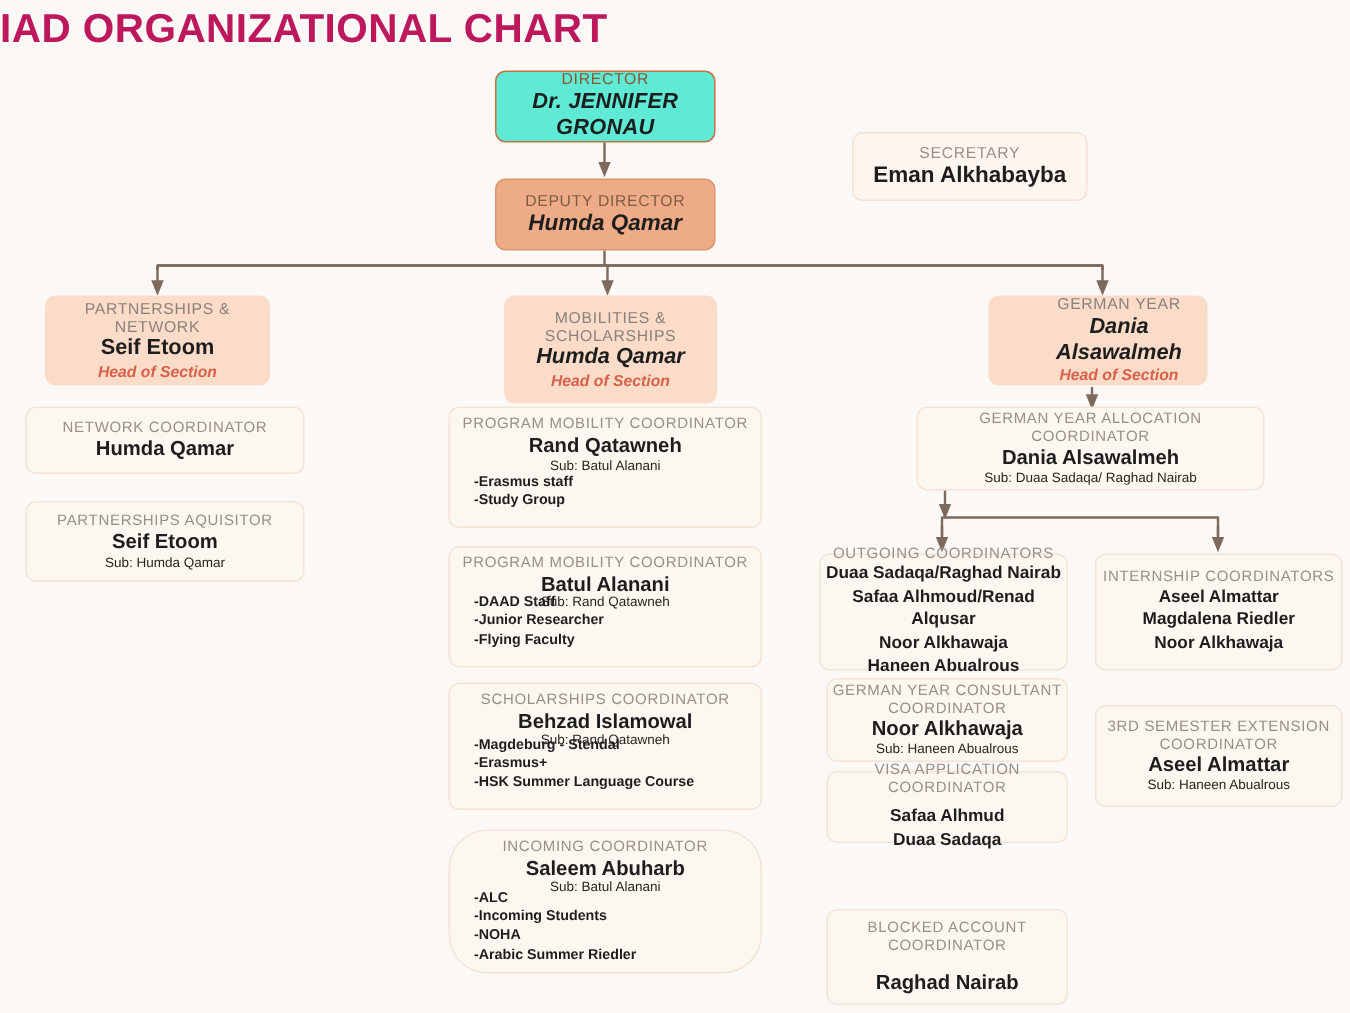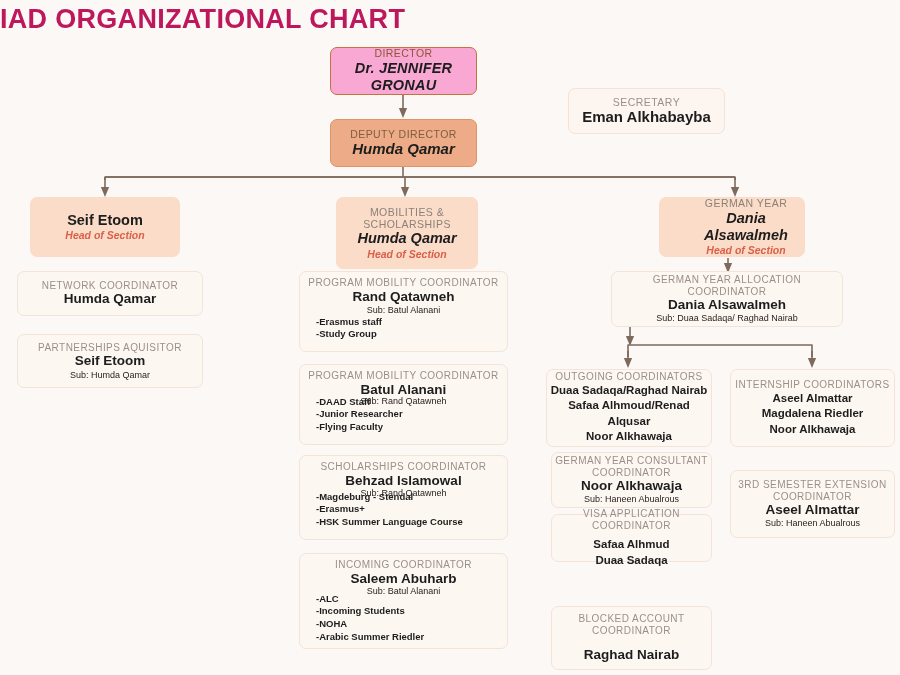--- a/index.html
+++ b/index.html
@@ -15,21 +15,21 @@
   .box{position:absolute;box-sizing:border-box;border-radius:7px;
        display:flex;flex-direction:column;align-items:center;justify-content:center;
        text-align:center;}
   .role{color:#9a8f88;letter-spacing:.45px;line-height:1.18;}
   .person{color:#1d1d1d;font-weight:bold;line-height:1.2;}
   .sub{color:#2a2420;line-height:1.2;}
   .hos{color:#d9604a;font-style:italic;font-weight:bold;line-height:1.2;}
   .bullets{align-self:stretch;text-align:left;color:#1d1d1d;line-height:1.33;}
 
   
-  .director{background:#f9a8d4;border:1px solid #c4723f;}
+  .director{background:#5eead4;border:1px solid #c4723f;}
   .director .role{color:#8d5630;font-size:10.5px;}
   .director .person{font-style:italic;font-size:14.5px;letter-spacing:.2px;}
   .deputy{background:#edac87;border:1px solid #dd9468;}
   .deputy .role{color:#7f5c42;font-size:10.5px;}
   .deputy .person{font-style:italic;font-size:15px;}
   .secretary{background:#fdf6f0;border:1px solid #f3e2d5;}
   .secretary .role{font-size:10.5px;}
   .secretary .person{font-size:15px;}
 
   
@@ -93,20 +93,21 @@
     <div class="role">DEPUTY DIRECTOR</div>
     <div class="person">Humda Qamar</div>
   </div>
 
   <div class="box secretary" style="left:568px;top:88px;width:157px;height:46px;">
     <div class="role">SECRETARY</div>
     <div class="person">Eman Alkhabayba</div>
   </div>
 
   <div class="box head" style="left:30px;top:197px;width:150px;height:60px;">
+    <div class="role">PARTNERSHIPS &amp; NETWORK</div>
     <div class="person">Seif Etoom</div>
     <div class="hos">Head of Section</div>
   </div>
 
   <div class="box head italic" style="left:336px;top:197px;width:142px;height:72px;">
     <div class="role">MOBILITIES &amp; SCHOLARSHIPS</div>
     <div class="person">Humda Qamar</div>
     <div class="hos">Head of Section</div>
   </div>
 
@@ -152,21 +153,21 @@
     <div class="role">SCHOLARSHIPS COORDINATOR</div>
     <div class="person">Behzad Islamowal</div>
     <div class="sub" style="margin-top:-1px;">Sub: Rand Qatawneh</div>
     <div class="bullets" style="margin-top:-8px;">
         <div>-Magdeburg - Stendal</div>
         <div>-Erasmus+</div>
         <div>-HSK Summer Language Course</div>
       </div>
   </div>
 
-  <div class="box card pad topalign" style="left:299px;top:553px;width:209px;height:96px;">
+  <div class="box card pad topalign" style="left:299px;top:553px;width:209px;height:96px;border-radius:26px;">
     <div class="role">INCOMING COORDINATOR</div>
     <div class="person">Saleem Abuharb</div>
     <div class="sub" style="margin-top:-1px;">Sub: Batul Alanani</div>
     <div class="bullets" style="margin-top:-4px;">
         <div>-ALC</div>
         <div>-Incoming Students</div>
         <div>-NOHA</div>
         <div>-Arabic Summer Riedler</div>
       </div>
   </div>
@@ -176,20 +177,21 @@
     <div class="person">Dania Alsawalmeh</div>
     <div class="sub">Sub: Duaa Sadaqa/ Raghad Nairab</div>
   </div>
 
   <div class="box card" style="left:546px;top:369px;width:166px;height:78px;">
     <div class="role">OUTGOING COORDINATORS</div>
     <div class="names">
         <div>Duaa Sadaqa/Raghad Nairab</div>
         <div>Safaa Alhmoud/Renad Alqusar</div>
         <div>Noor Alkhawaja</div>
+        <div>Haneen Abualrous</div>
       </div>
   </div>
 
   <div class="box card" style="left:730px;top:369px;width:165px;height:78px;">
     <div class="role">INTERNSHIP COORDINATORS</div>
     <div class="names">
         <div>Aseel Almattar</div>
         <div>Magdalena Riedler</div>
         <div>Noor Alkhawaja</div>
       </div>

